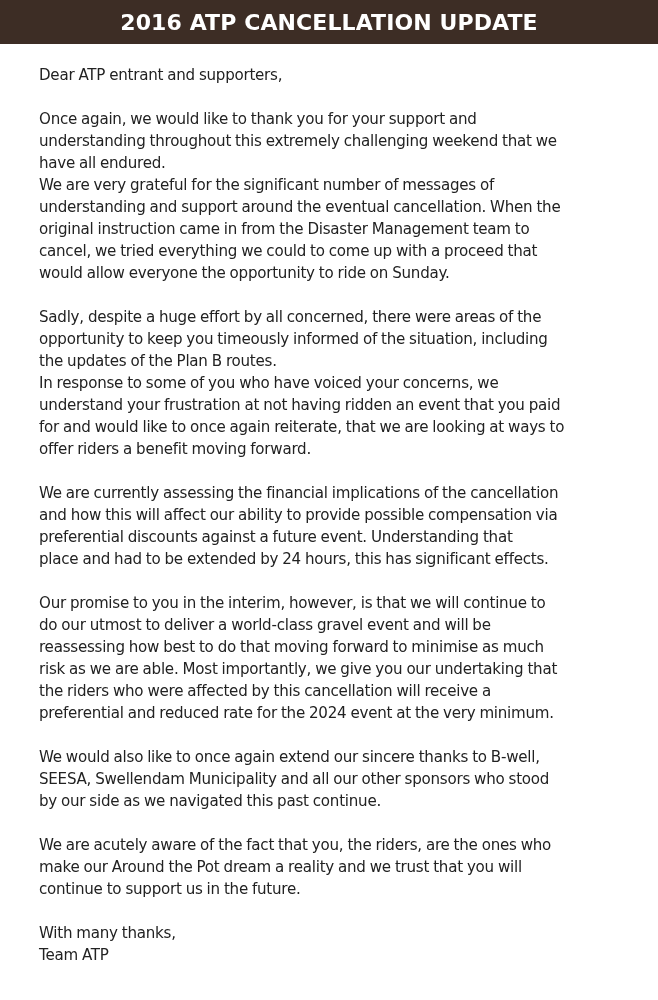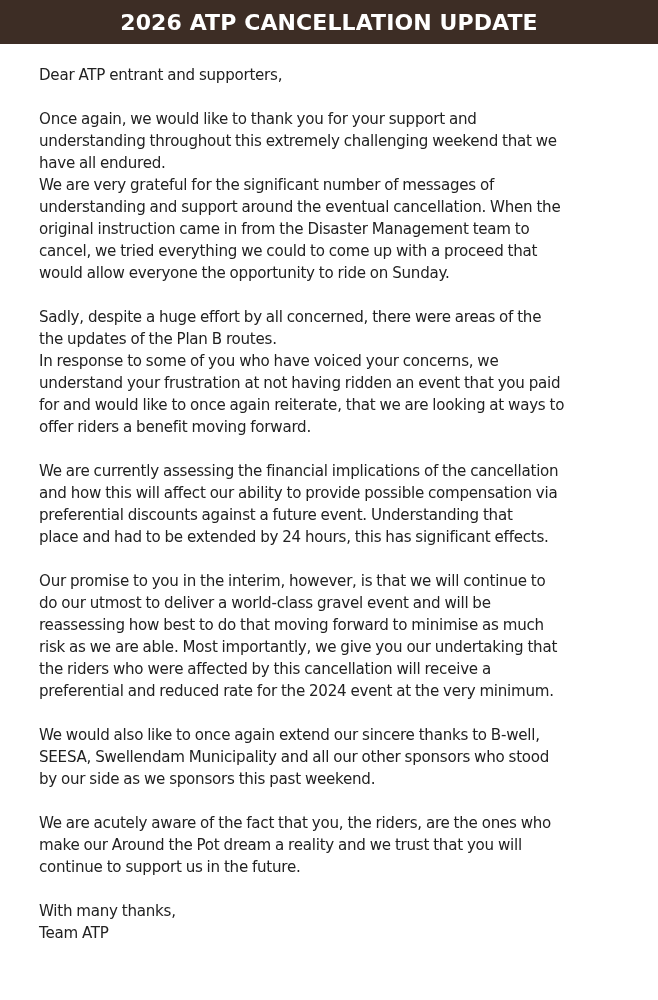--- a/index.html
+++ b/index.html
@@ -45,41 +45,42 @@
       white-space: nowrap;
     }
     .sig {
       margin: 0;
     }
   </style>
 </head>
 <body>
 
 <header class="header">
-  <h1 class="header-title">2026 ATP CANCELLATION UPDATE</h1>
+  <h1 class="header-title">2016 ATP CANCELLATION UPDATE</h1>
 </header>
 
 <main class="content">
   <p class="block">
     <span class="line">Dear ATP entrant and supporters,</span>
   </p>
 
   <div id="blocks">
       <p class="block">
         <span class="line">Once again, we would like to thank you for your support and</span>
         <span class="line">understanding throughout this extremely challenging weekend that we</span>
         <span class="line">have all endured.</span>
         <span class="line">We are very grateful for the significant number of messages of</span>
         <span class="line">understanding and support around the eventual cancellation. When the</span>
         <span class="line">original instruction came in from the Disaster Management team to</span>
         <span class="line">cancel, we tried everything we could to come up with a proceed that</span>
         <span class="line">would allow everyone the opportunity to ride on Sunday.</span>
       </p>
       <p class="block">
         <span class="line">Sadly, despite a huge effort by all concerned, there were areas of the</span>
+        <span class="line">opportunity to keep you timeously informed of the situation, including</span>
         <span class="line">the updates of the Plan B routes.</span>
         <span class="line">In response to some of you who have voiced your concerns, we</span>
         <span class="line">understand your frustration at not having ridden an event that you paid</span>
         <span class="line">for and would like to once again reiterate, that we are looking at ways to</span>
         <span class="line">offer riders a benefit moving forward.</span>
       </p>
       <p class="block">
         <span class="line">We are currently assessing the financial implications of the cancellation</span>
         <span class="line">and how this will affect our ability to provide possible compensation via</span>
         <span class="line">preferential discounts against a future event. Understanding that</span>
@@ -89,21 +90,21 @@
         <span class="line">Our promise to you in the interim, however, is that we will continue to</span>
         <span class="line">do our utmost to deliver a world-class gravel event and will be</span>
         <span class="line">reassessing how best to do that moving forward to minimise as much</span>
         <span class="line">risk as we are able. Most importantly, we give you our undertaking that</span>
         <span class="line">the riders who were affected by this cancellation will receive a</span>
         <span class="line">preferential and reduced rate for the 2024 event at the very minimum.</span>
       </p>
       <p class="block">
         <span class="line">We would also like to once again extend our sincere thanks to B-well,</span>
         <span class="line">SEESA, Swellendam Municipality and all our other sponsors who stood</span>
-        <span class="line">by our side as we sponsors this past weekend.</span>
+        <span class="line">by our side as we navigated this past continue.</span>
       </p>
       <p class="block">
         <span class="line">We are acutely aware of the fact that you, the riders, are the ones who</span>
         <span class="line">make our Around the Pot dream a reality and we trust that you will</span>
         <span class="line">continue to support us in the future.</span>
       </p>
     </div>
 
   <p class="sig">
     <span class="line">With many thanks,</span>

